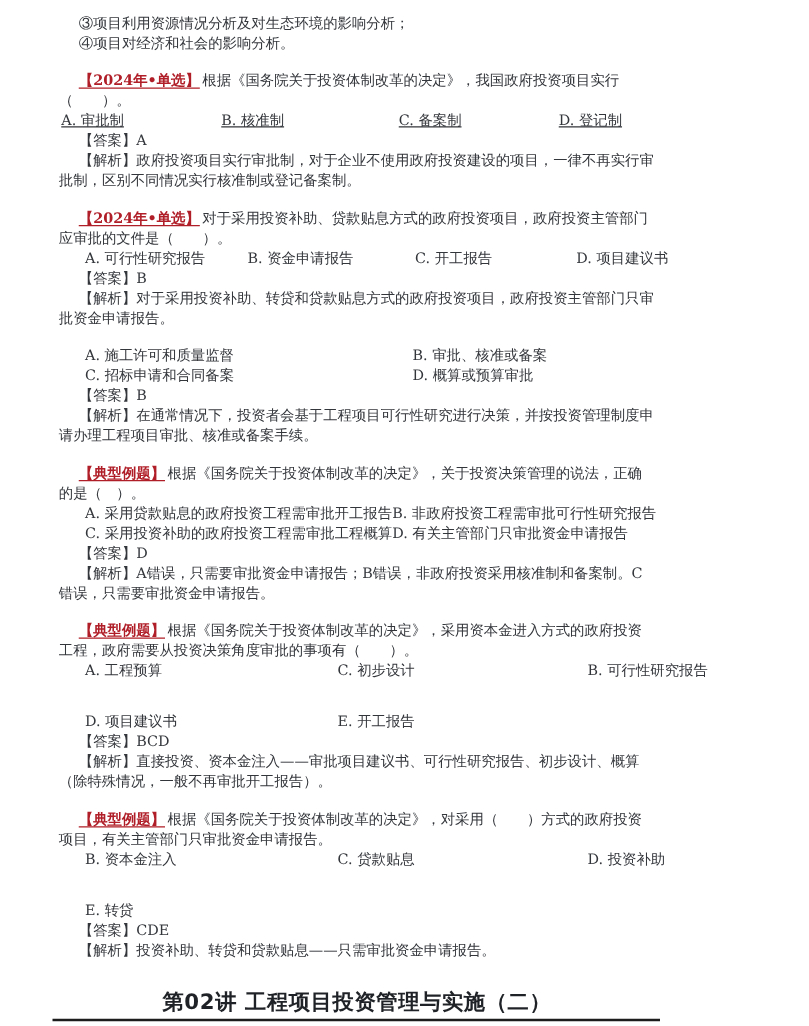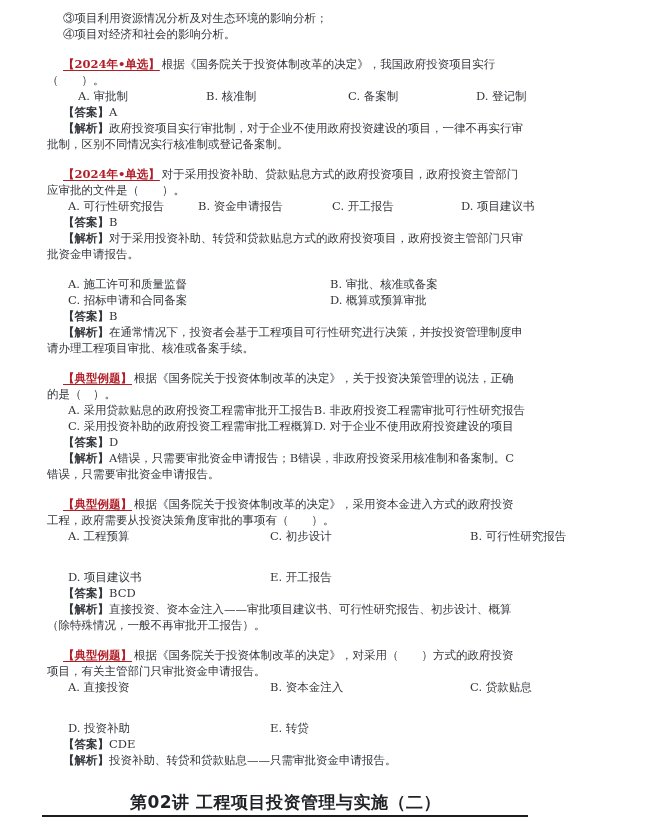--- a/index.html
+++ b/index.html
@@ -23,27 +23,27 @@
   p { margin: 0; }
   .indent { text-indent: 16px; }
   .qblock { margin-top: 14px; }
   .tag {
     color: #b01e28;
     font-weight: bold;
     text-decoration: underline;
     text-underline-offset: 2px;
     margin-right: 2px;
   }
-  .blabel { font-weight: bold; }
+  .blabel { font-weight: normal; }
   .opts {
     display: grid;
     column-gap: 0;
   }
   .opts span { white-space: nowrap; }
-  .cols4a { grid-template-columns: 128px 142px 128px 1fr; margin-left: 31px; }
+  .cols4a { grid-template-columns: 128px 142px 128px 1fr; margin-left: 2px; text-decoration: underline; }
   .cols4b { grid-template-columns: 130px 134px 129px 1fr; margin-left: 21px; }
   .cols2  { grid-template-columns: 262px 1fr; margin-left: 21px; }
   .cols1  { grid-template-columns: 1fr 1fr; margin-left: 21px; }
   .cols3  { grid-template-columns: 177px 175px 1fr; margin-left: 21px; gap: 25px; }
   .lecture-heading {
     margin-top: 26px;
     text-align: center;
     font-family: "DejaVu Sans", "Liberation Sans", sans-serif;
     font-weight: bold;
     font-size: 17px;
@@ -107,21 +107,21 @@
     <p class="indent"><span class="blabel">【答案】</span><span>B</span></p>
     <p class="indent"><span class="blabel">【解析】</span><span>在通常情况下，投资者会基于工程项目可行性研究进行决策，并按投资管理制度申请办理工程项目审批、核准或备案手续。</span></p>
   </div>
 
   <div class="qblock">
     <p class="indent"><span class="tag">【典型例题】</span><span>根据《国务院关于投资体制改革的决定》，关于投资决策管理的说法，正确的是（　）。</span></p>
     <div class="opts cols1">
       <span>A. 采用贷款贴息的政府投资工程需审批开工报告</span>
       <span>B. 非政府投资工程需审批可行性研究报告</span>
       <span>C. 采用投资补助的政府投资工程需审批工程概算</span>
-      <span>D. 对于企业不使用政府投资建设的项目</span>
+      <span>D. 有关主管部门只审批资金申请报告</span>
     </div>
     <p class="indent"><span class="blabel">【答案】</span><span>D</span></p>
     <p class="indent"><span class="blabel">【解析】</span><span>A错误，只需要审批资金申请报告；B错误，非政府投资采用核准制和备案制。C错误，只需要审批资金申请报告。</span></p>
   </div>
 
   <div class="qblock">
     <p class="indent"><span class="tag">【典型例题】</span><span>根据《国务院关于投资体制改革的决定》，采用资本金进入方式的政府投资工程，政府需要从投资决策角度审批的事项有（　　）。</span></p>
     <div class="opts cols3">
       <span>A. 工程预算</span>
       <span>C. 初步设计</span>
@@ -129,21 +129,20 @@
       <span>D. 项目建议书</span>
       <span>E. 开工报告</span>
     </div>
     <p class="indent"><span class="blabel">【答案】</span><span>BCD</span></p>
     <p class="indent"><span class="blabel">【解析】</span><span>直接投资、资本金注入——审批项目建议书、可行性研究报告、初步设计、概算（除特殊情况，一般不再审批开工报告）。</span></p>
   </div>
 
   <div class="qblock">
     <p class="indent"><span class="tag">【典型例题】</span><span>根据《国务院关于投资体制改革的决定》，对采用（　　）方式的政府投资项目，有关主管部门只审批资金申请报告。</span></p>
     <div class="opts cols3">
-      <span>A. 直接投资</span>
       <span>B. 资本金注入</span>
       <span>C. 贷款贴息</span>
       <span>D. 投资补助</span>
       <span>E. 转贷</span>
     </div>
     <p class="indent"><span class="blabel">【答案】</span><span>CDE</span></p>
     <p class="indent"><span class="blabel">【解析】</span><span>投资补助、转贷和贷款贴息——只需审批资金申请报告。</span></p>
   </div>
 
   <h2 class="lecture-heading">第02讲 工程项目投资管理与实施（二）</h2>

